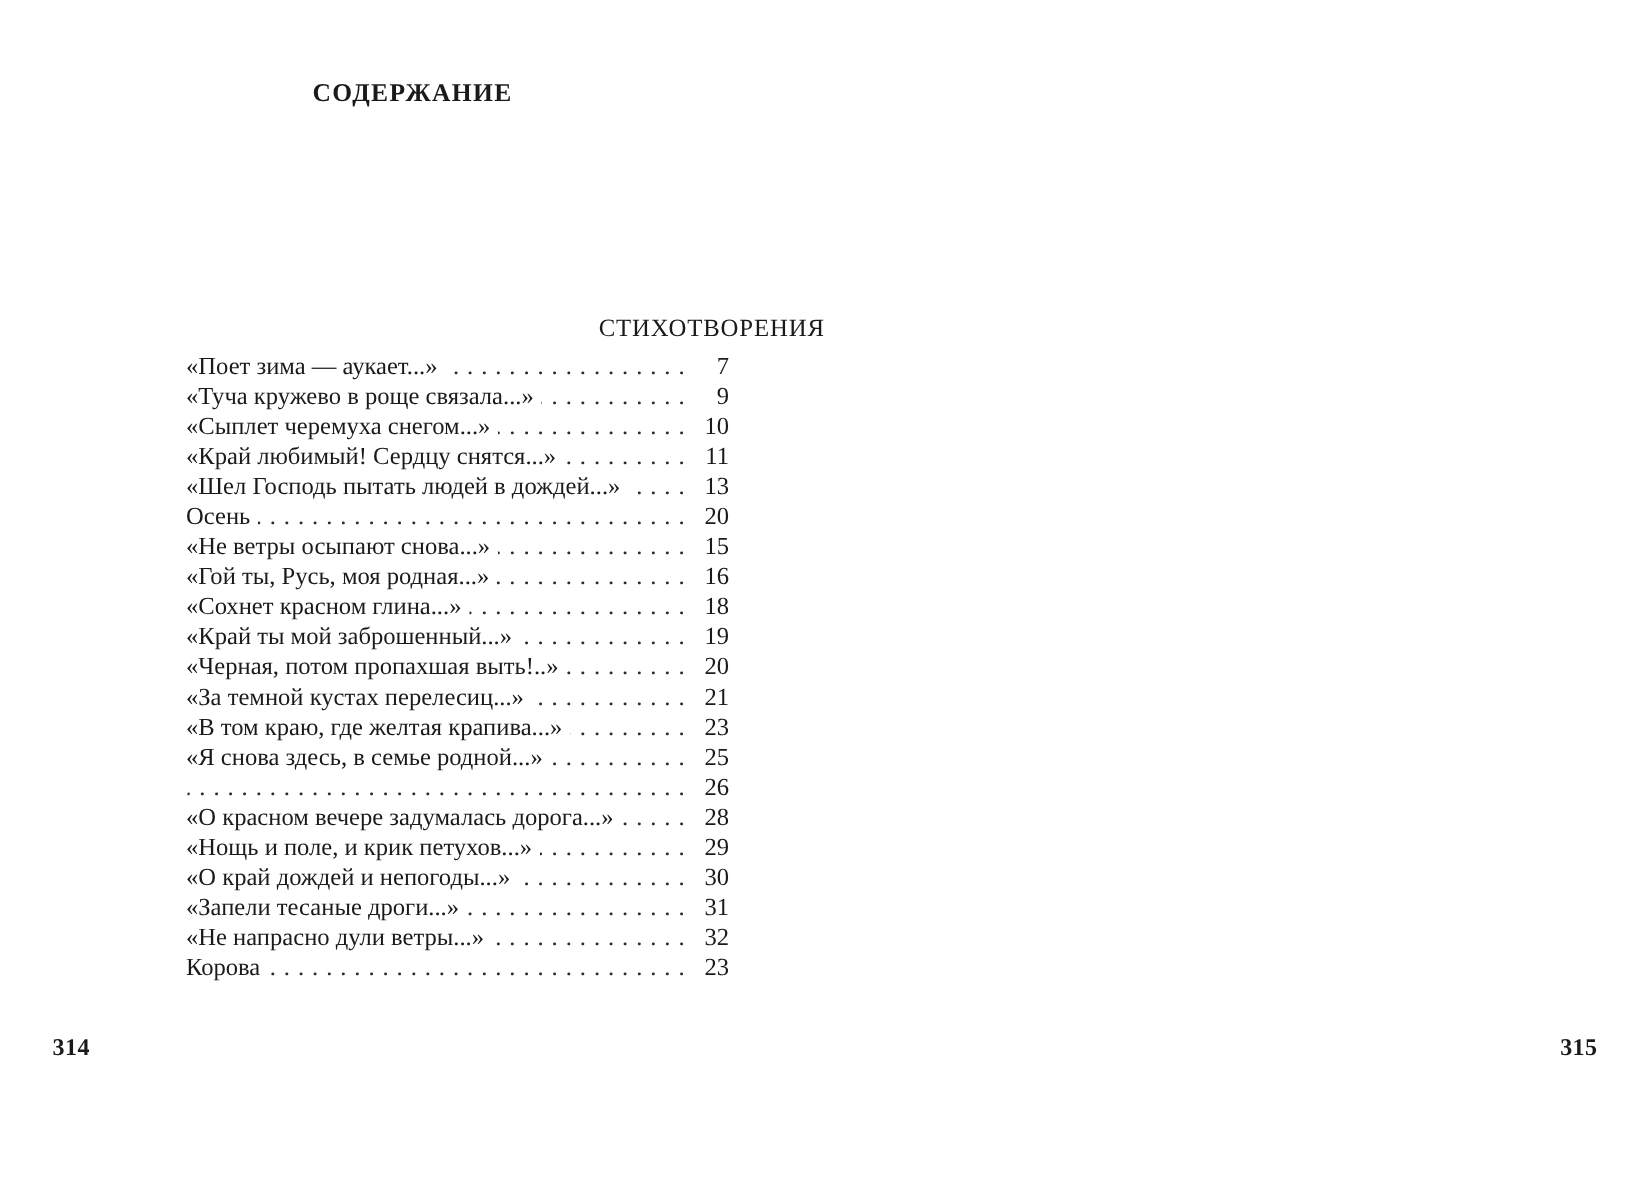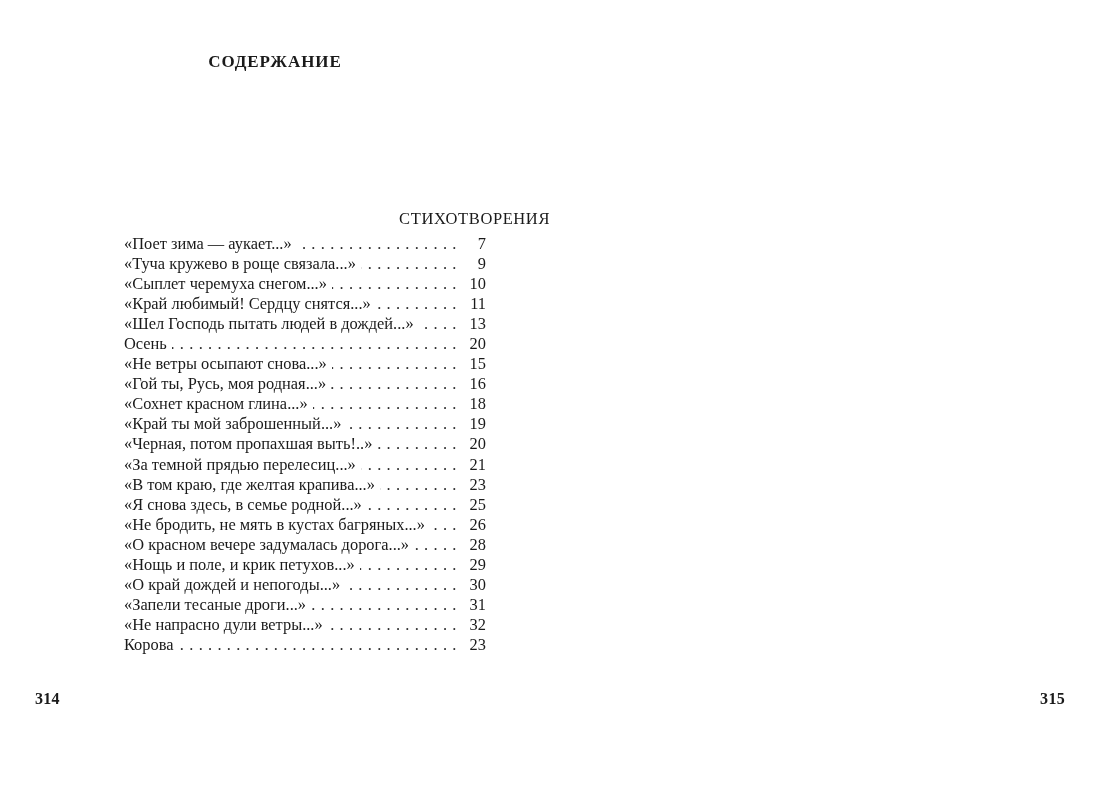--- a/index.html
+++ b/index.html
@@ -166,36 +166,35 @@
           <span class="entry-title">«Край ты мой заброшенный...»</span>
           <span class="entry-dots"></span>
           <span class="entry-page">19</span>
         </li>
         <li class="toc-entry">
           <span class="entry-title">«Черная, потом пропахшая выть!..»</span>
           <span class="entry-dots"></span>
           <span class="entry-page">20</span>
         </li>
         <li class="toc-entry">
-          <span class="entry-title">«За темной прядью перелесиц...»</span>
+          <span class="entry-title">«За темной кустах перелесиц...»</span>
           <span class="entry-dots"></span>
           <span class="entry-page">21</span>
         </li>
         <li class="toc-entry">
           <span class="entry-title">«В том краю, где желтая крапива...»</span>
           <span class="entry-dots"></span>
           <span class="entry-page">23</span>
         </li>
         <li class="toc-entry">
           <span class="entry-title">«Я снова здесь, в семье родной...»</span>
           <span class="entry-dots"></span>
           <span class="entry-page">25</span>
         </li>
         <li class="toc-entry">
-          <span class="entry-title">«Не бродить, не мять в кустах багряных...»</span>
           <span class="entry-dots"></span>
           <span class="entry-page">26</span>
         </li>
         <li class="toc-entry">
           <span class="entry-title">«О красном вечере задумалась дорога...»</span>
           <span class="entry-dots"></span>
           <span class="entry-page">28</span>
         </li>
         <li class="toc-entry">
           <span class="entry-title">«Нощь и поле, и крик петухов...»</span>

